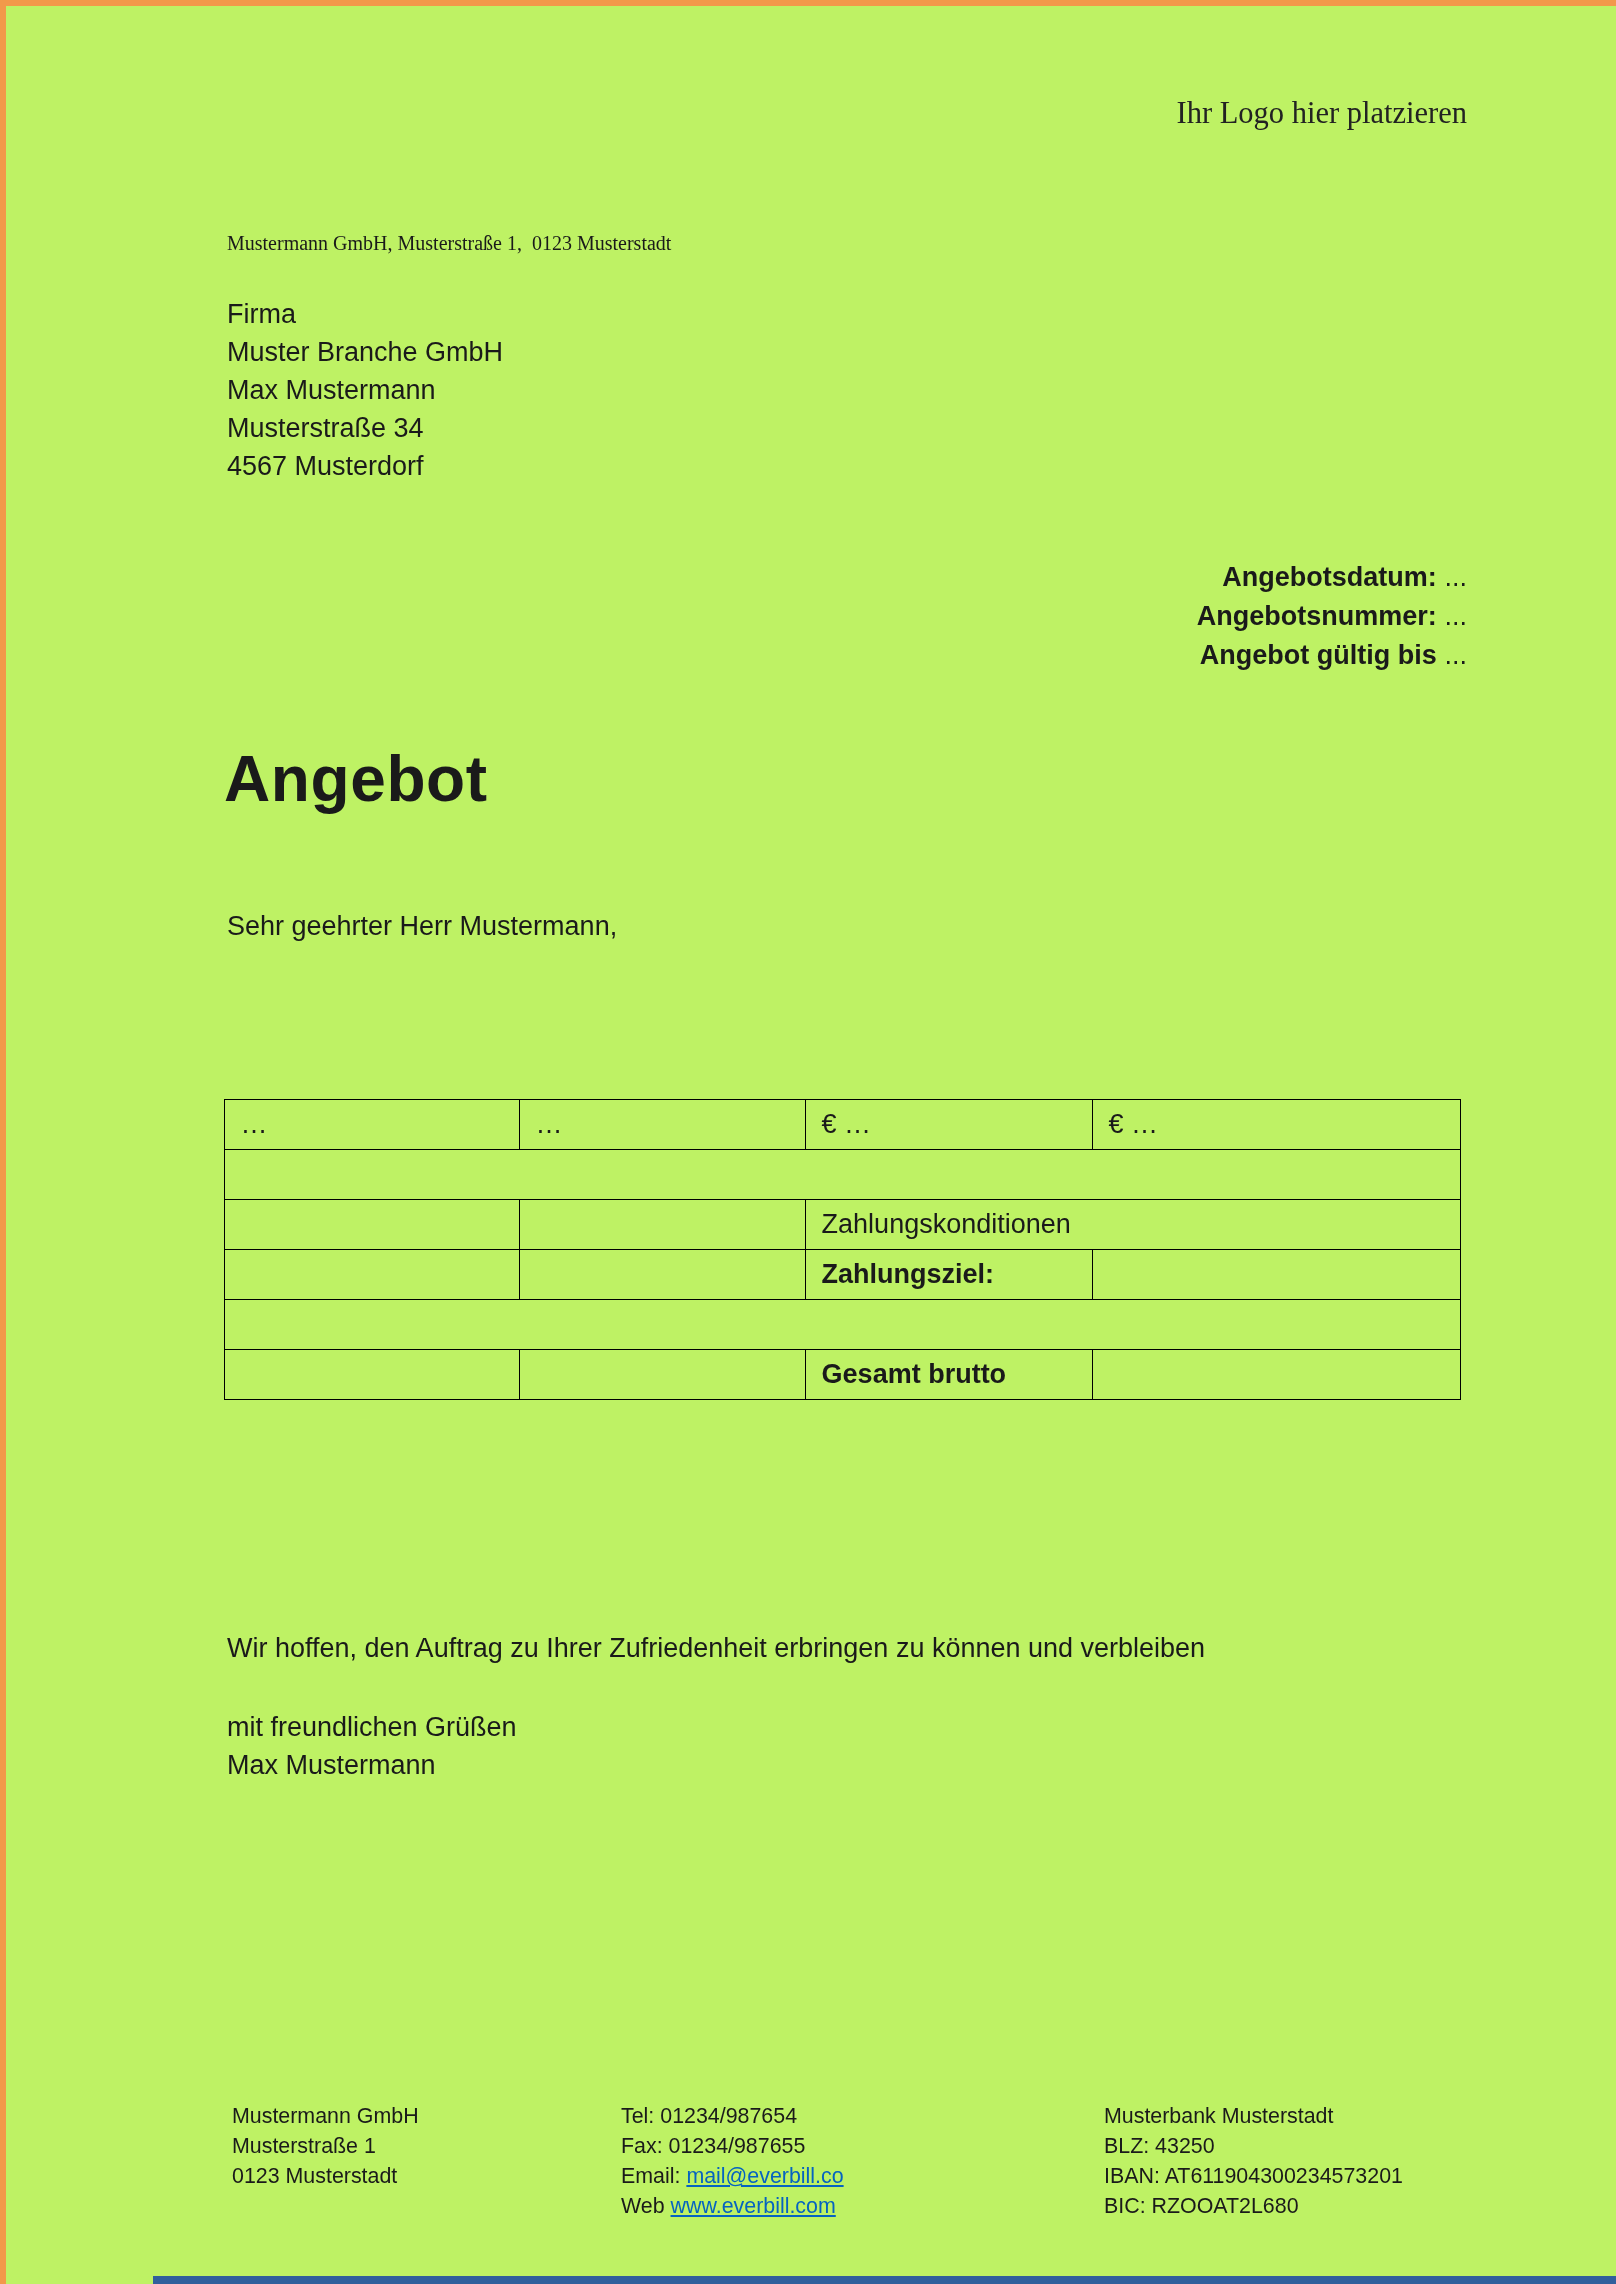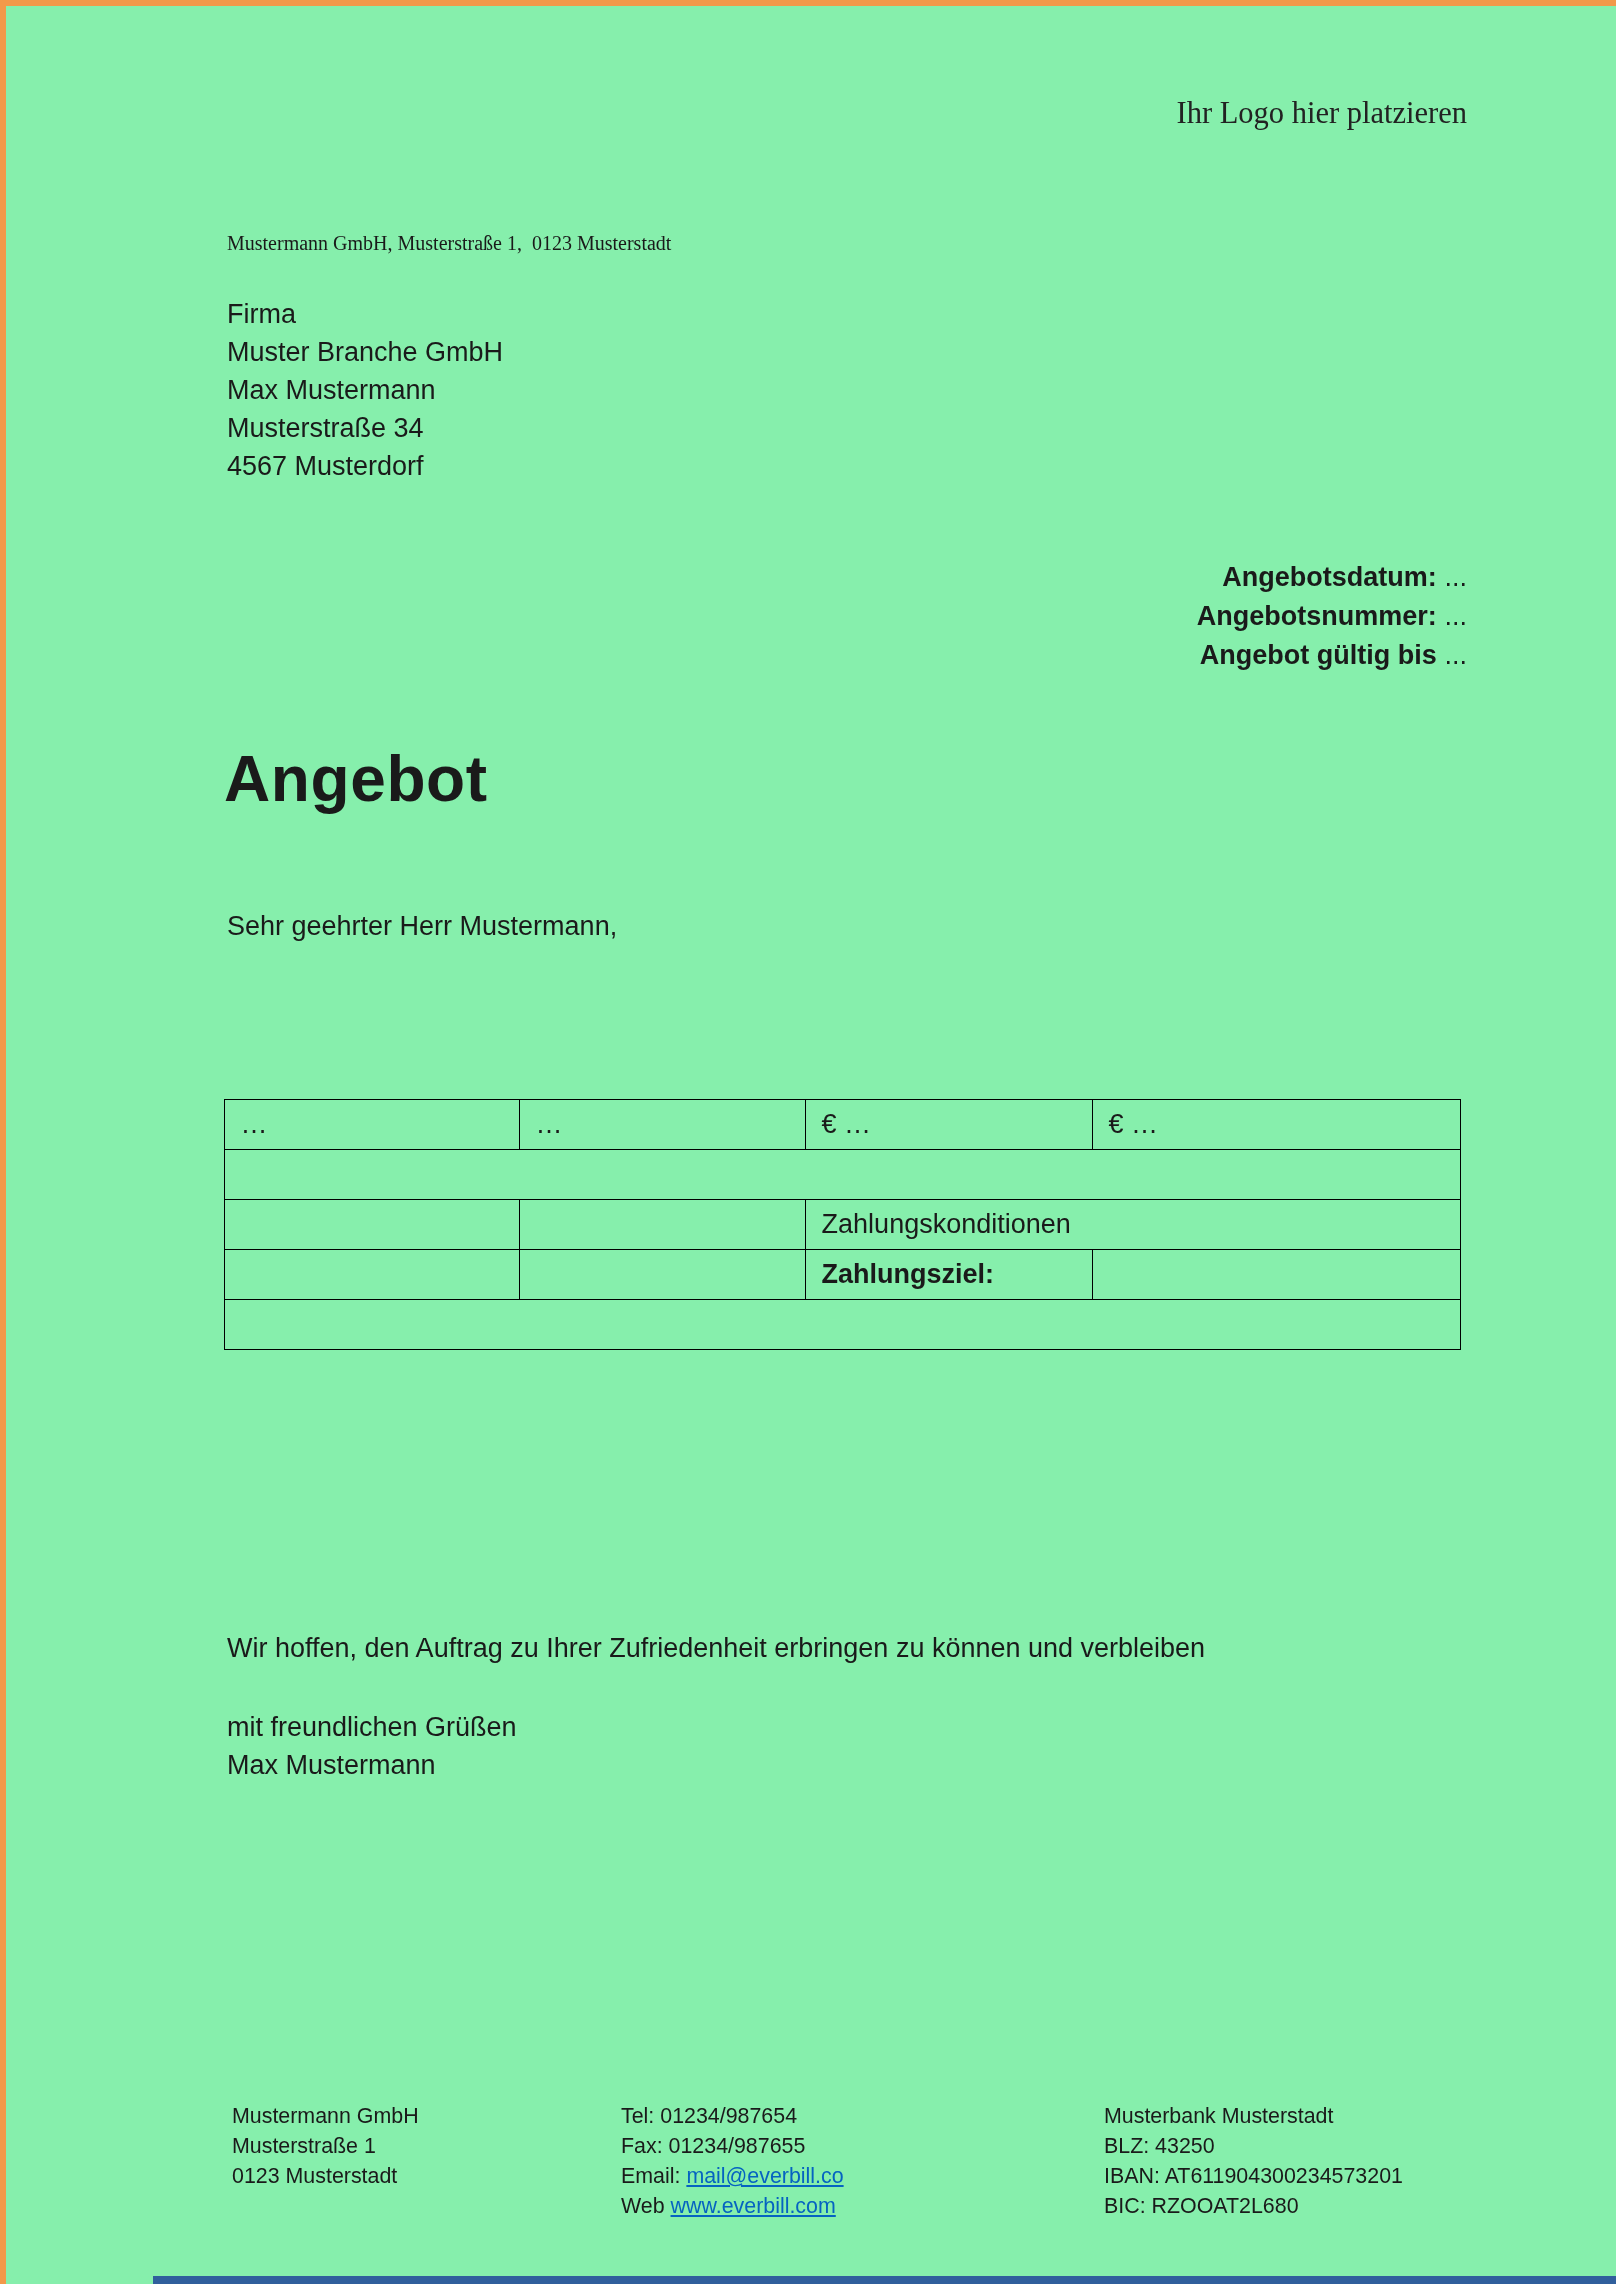--- a/index.html
+++ b/index.html
@@ -6,21 +6,21 @@
   body{
     width:1617px;height:2284px;background:#ffffff;
     font-family:"Liberation Sans", sans-serif;color:#1a1a1a;
     overflow:hidden;position:relative;
   }
   .page{
     position:relative;width:1617px;height:2284px;box-sizing:border-box;
     border-top:6.5px solid var(--accent-orange,#f2994a);
     border-left:6.5px solid var(--accent-orange,#f2994a);
     border-right:1.3px solid #e9e9e9;
-    background:#86efac;
+    background:#bef264;
   }
   .logo{
     position:absolute;top:90px;right:149px;
     font-family:"Liberation Serif", serif;
     font-size:30.5px;color:#222;
   }
   .sender{
     position:absolute;left:221px;top:226px;
     font-size:20px;white-space:pre-wrap;font-family:Liberation Serif, serif;
   }
@@ -124,20 +124,26 @@
       </tr>
       <tr>
         <td>&nbsp;</td>
         <td>&nbsp;</td>
         <td class="b">Zahlungsziel:</td>
         <td>&nbsp;</td>
       </tr>
       <tr>
         <td colspan="4">&nbsp;</td>
       </tr>
+      <tr>
+        <td>&nbsp;</td>
+        <td>&nbsp;</td>
+        <td class="b">Gesamt brutto</td>
+        <td>&nbsp;</td>
+      </tr>
     </tbody>
   </table>
 
   <div class="closing">Wir hoffen, den Auftrag zu Ihrer Zufriedenheit erbringen zu können und verbleiben</div>
 
   <div class="signoff">
     <div>mit freundlichen Grüßen</div>
     <div>Max Mustermann</div>
   </div>
 

